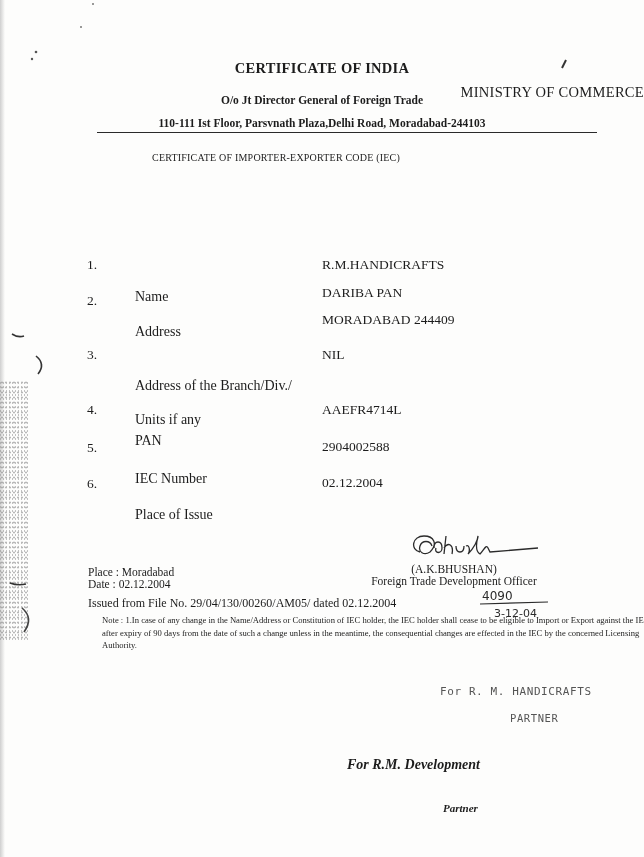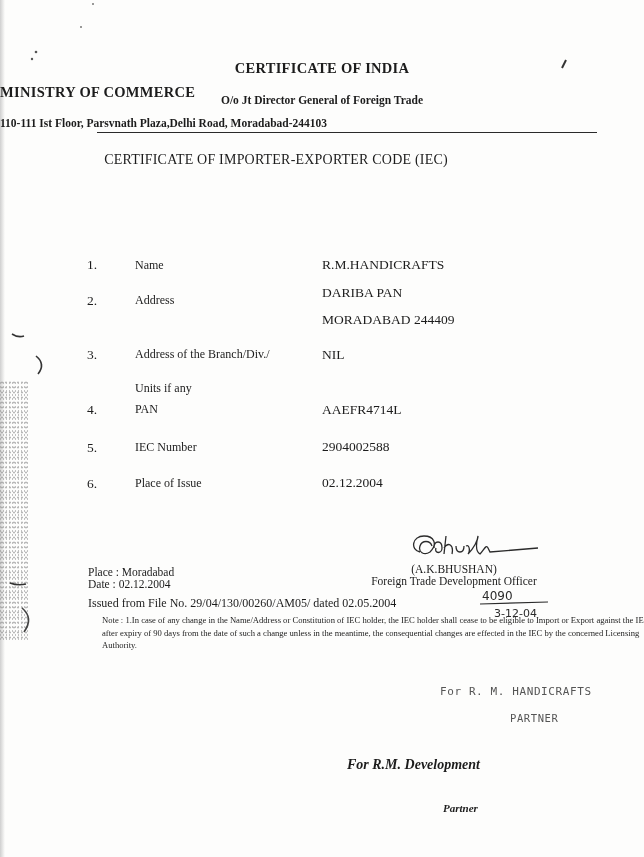--- a/index.html
+++ b/index.html
@@ -35,42 +35,42 @@
       background-position: 0 0, 2px 1px;
       opacity: 0.6;
     }
     .abs { position: absolute; white-space: nowrap; }
 
     .hdr-gov {
       left: 0; width: 644px; top: 60px; text-align: center;
       font-size: 14.5px; font-weight: bold; letter-spacing: 0.3px;
     }
     .hdr-ministry {
-      left: 0; width: 644px; top: 84px; text-align: left;
-      font-size: 14.5px; font-weight: bold; letter-spacing: 0.3px;
+      left: 0; width: 644px; top: 84px; text-align: right;
+      font-size: 14.5px; font-weight: normal; letter-spacing: 0.3px;
     }
     .hdr-office {
       left: 0; width: 644px; top: 94px; text-align: center;
       font-size: 11.5px; font-weight: bold;
     }
     .hdr-address {
-      left: 0; width: 644px; top: 117px; 
+      left: 0; width: 644px; top: 117px; text-align: center;
       font-size: 11.5px; font-weight: bold;
     }
     .hdr-rule {
       position: absolute; left: 97px; top: 132px; width: 500px; height: 0;
       border-top: 1.5px solid #2a2a2a;
     }
     .cert-title {
       left: 0; width: 552px; top: 152px; text-align: center;
-      font-size: 14px; letter-spacing: 0.2px;
+      font-size: 10px; letter-spacing: 0.2px;
     }
 
     .row-num { left: 87px; font-size: 13.5px; }
-    .row-label { left: 135px; font-size: 12px; line-height: 17px; }
+    .row-label { left: 135px; font-size: 14px; line-height: 17px; margin-top: 31px; }
     .row-value { left: 322px; font-size: 13.5px; line-height: 17px; }
 
     .place-block { left: 88px; top: 566px; font-size: 11.5px; line-height: 12px; }
     .officer-name { left: 0; width: 908px; top: 563px; text-align: center; font-size: 11.5px; }
     .officer-title { left: 0; width: 908px; top: 575px; text-align: center; font-size: 11.5px; }
 
     .file-line { left: 88px; top: 596px; font-size: 12px; }
     .note-text {
       left: 88px; top: 614px; width: 556px; white-space: normal;
       font-size: 8.6px; line-height: 12.5px; margin-left: 14px;
@@ -145,21 +145,21 @@
   <div>Place : Moradabad</div>
   <div>Date  : 02.12.2004</div>
 </div>
 
 <svg class="abs" style="left:408px;top:530px" width="140" height="36">
   <path d="M12 22 C2 20 4 6 16 6 C26 6 30 14 22 22 C16 26 10 22 12 16 C14 10 22 10 24 16 M26 18 C26 10 34 10 34 18 C34 24 26 24 28 18 M38 6 L36 24 M36 18 C40 12 46 14 44 24 M48 16 C48 24 56 24 56 16 M58 16 C62 14 62 22 60 24 C66 18 70 10 70 6 C68 14 68 22 72 24 C76 20 78 14 80 18 L82 22 L130 18" stroke="#2b2b2b" stroke-width="1.3" fill="none"></path>
 </svg>
 <div class="abs officer-name">(A.K.BHUSHAN)</div>
 <div class="abs officer-title">Foreign Trade Development Officer</div>
 
-<div class="abs file-line">Issued from File No. 29/04/130/00260/AM05/     dated 02.05.2004</div>
+<div class="abs file-line">Issued from File No. 29/04/130/00260/AM05/     dated 02.12.2004</div>
 
 <svg class="abs" style="left:478px;top:586px" width="80" height="36">
   <text x="4" y="14" font-family="DejaVu Sans, sans-serif" font-size="12" fill="#2b2b2b">4090</text>
   <path d="M2 18 L70 16" stroke="#2b2b2b" stroke-width="1.2"></path>
   <text x="16" y="31" font-family="DejaVu Sans, sans-serif" font-size="11" fill="#2b2b2b">3-12-04</text>
 </svg>
 
 <div class="abs note-text">Note : 1.In case of any change in the Name/Address or Constitution of IEC holder, the IEC holder shall cease to be eligible to Import or Export against the IEC after expiry of 90 days from the date of such a change unless in the meantime, the consequential changes are effected in the IEC by the concerned Licensing Authority.</div>
 
 <div class="abs stamp-for">For R. M. HANDICRAFTS</div>

